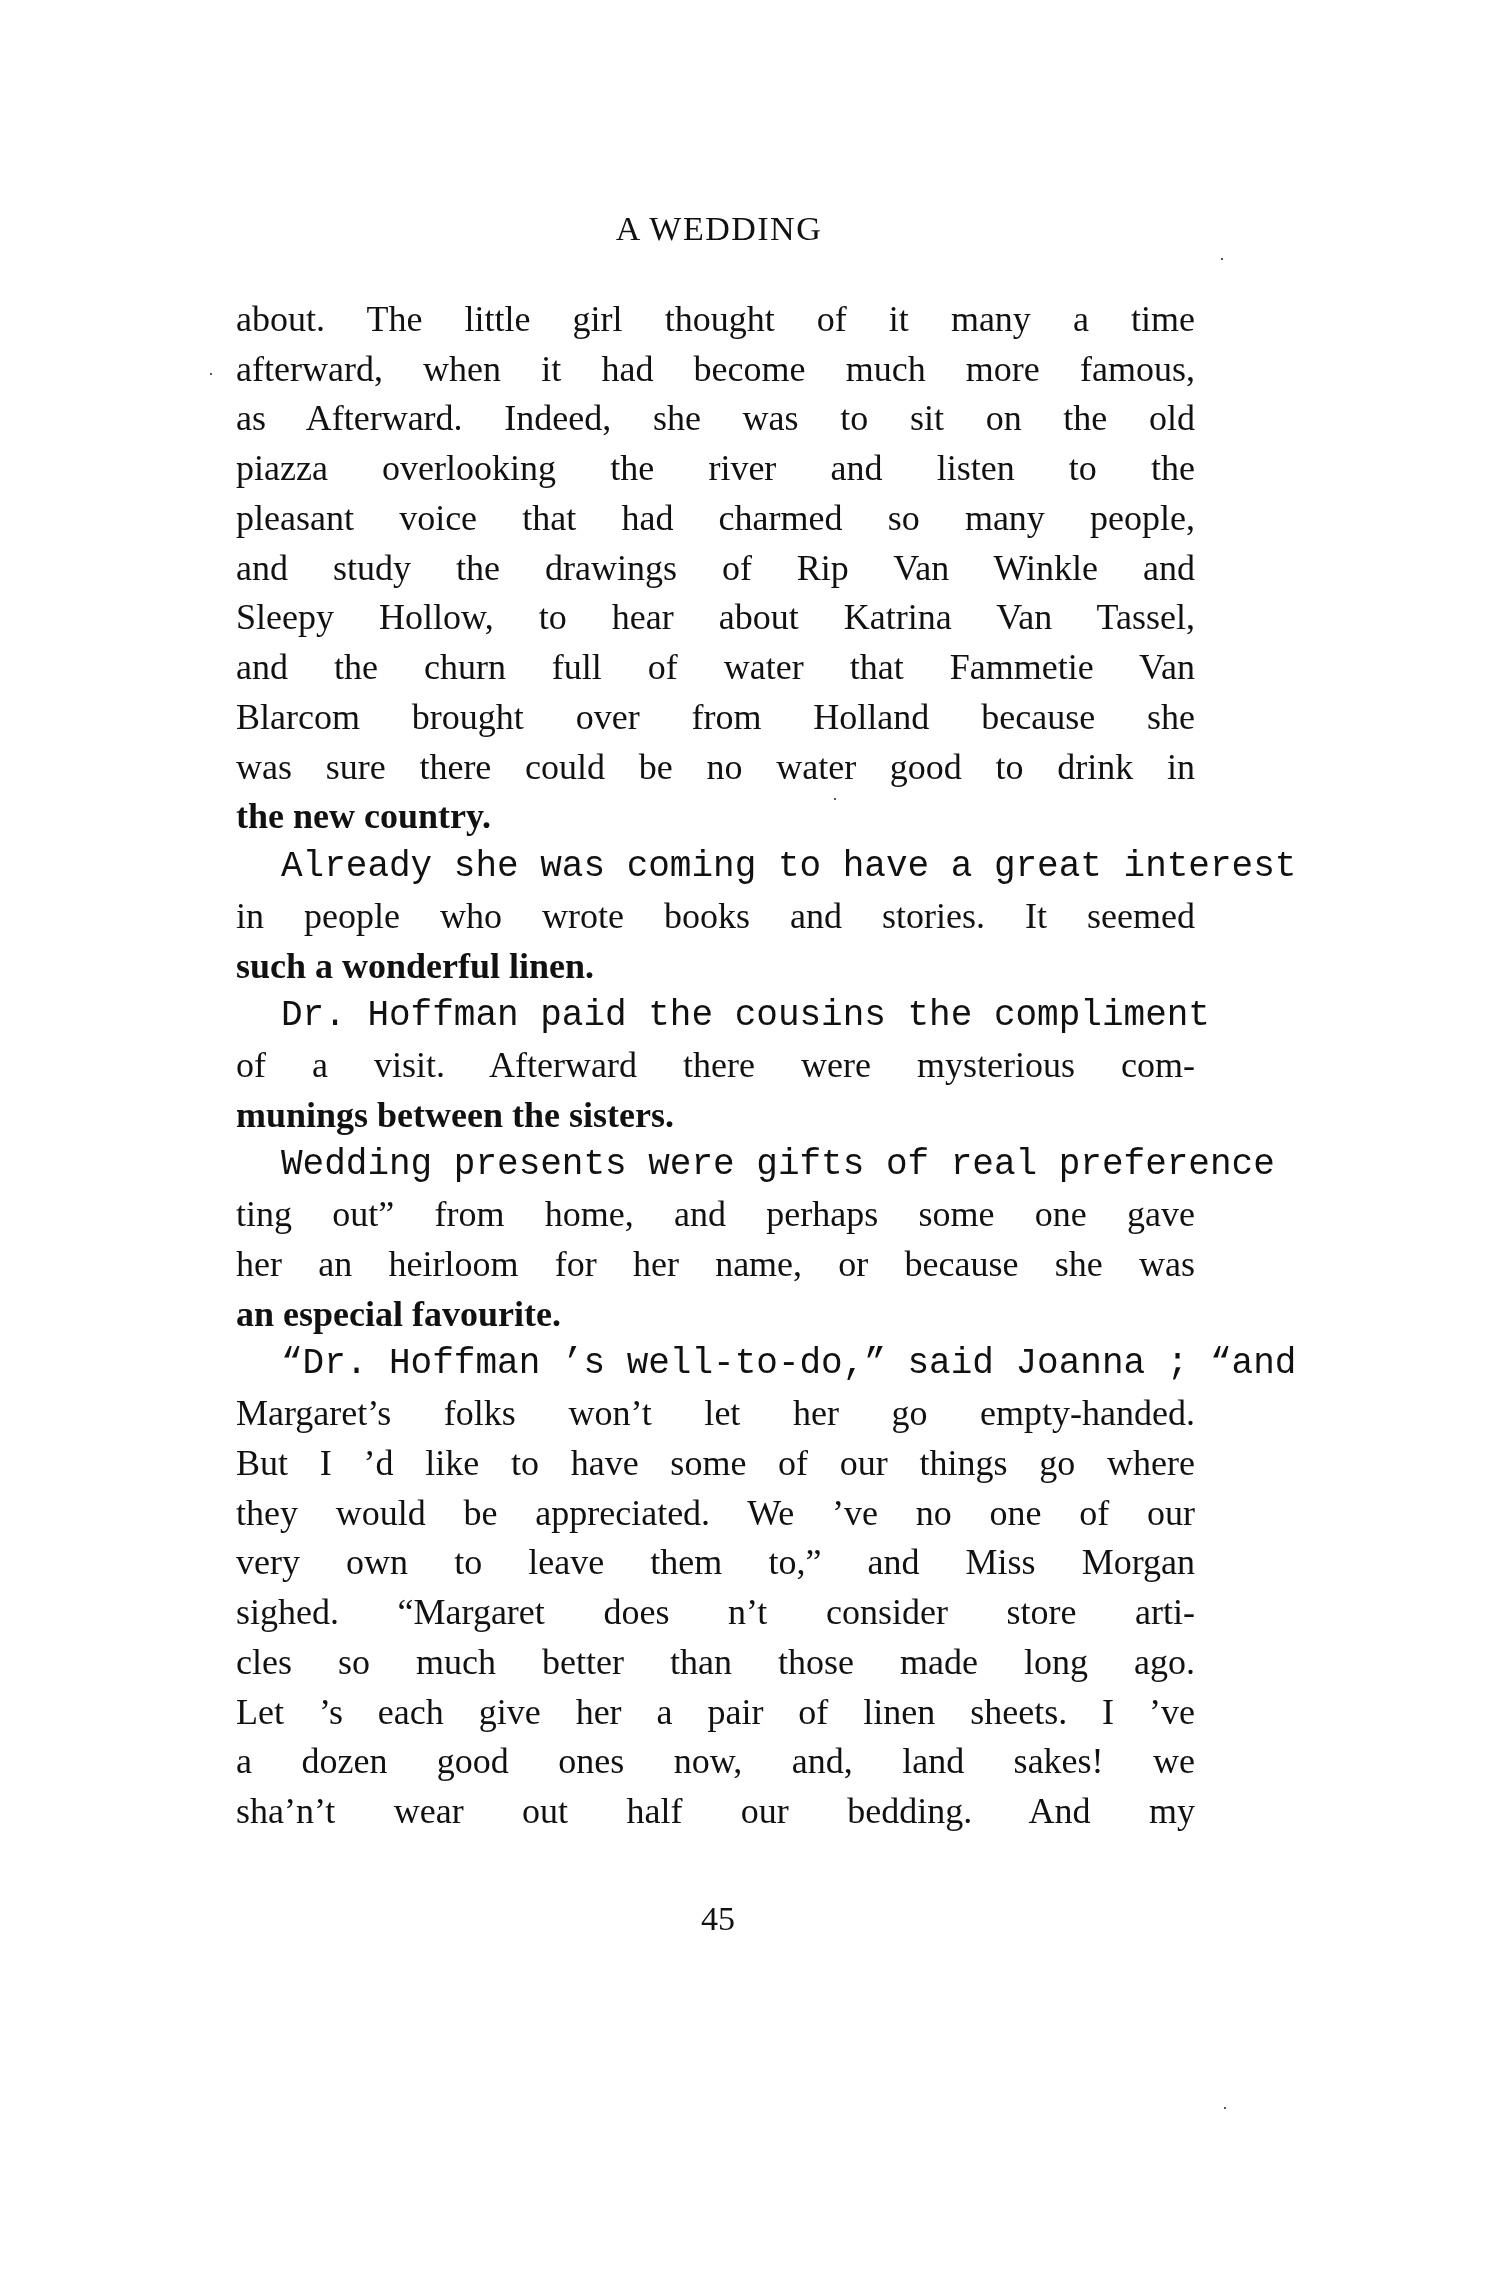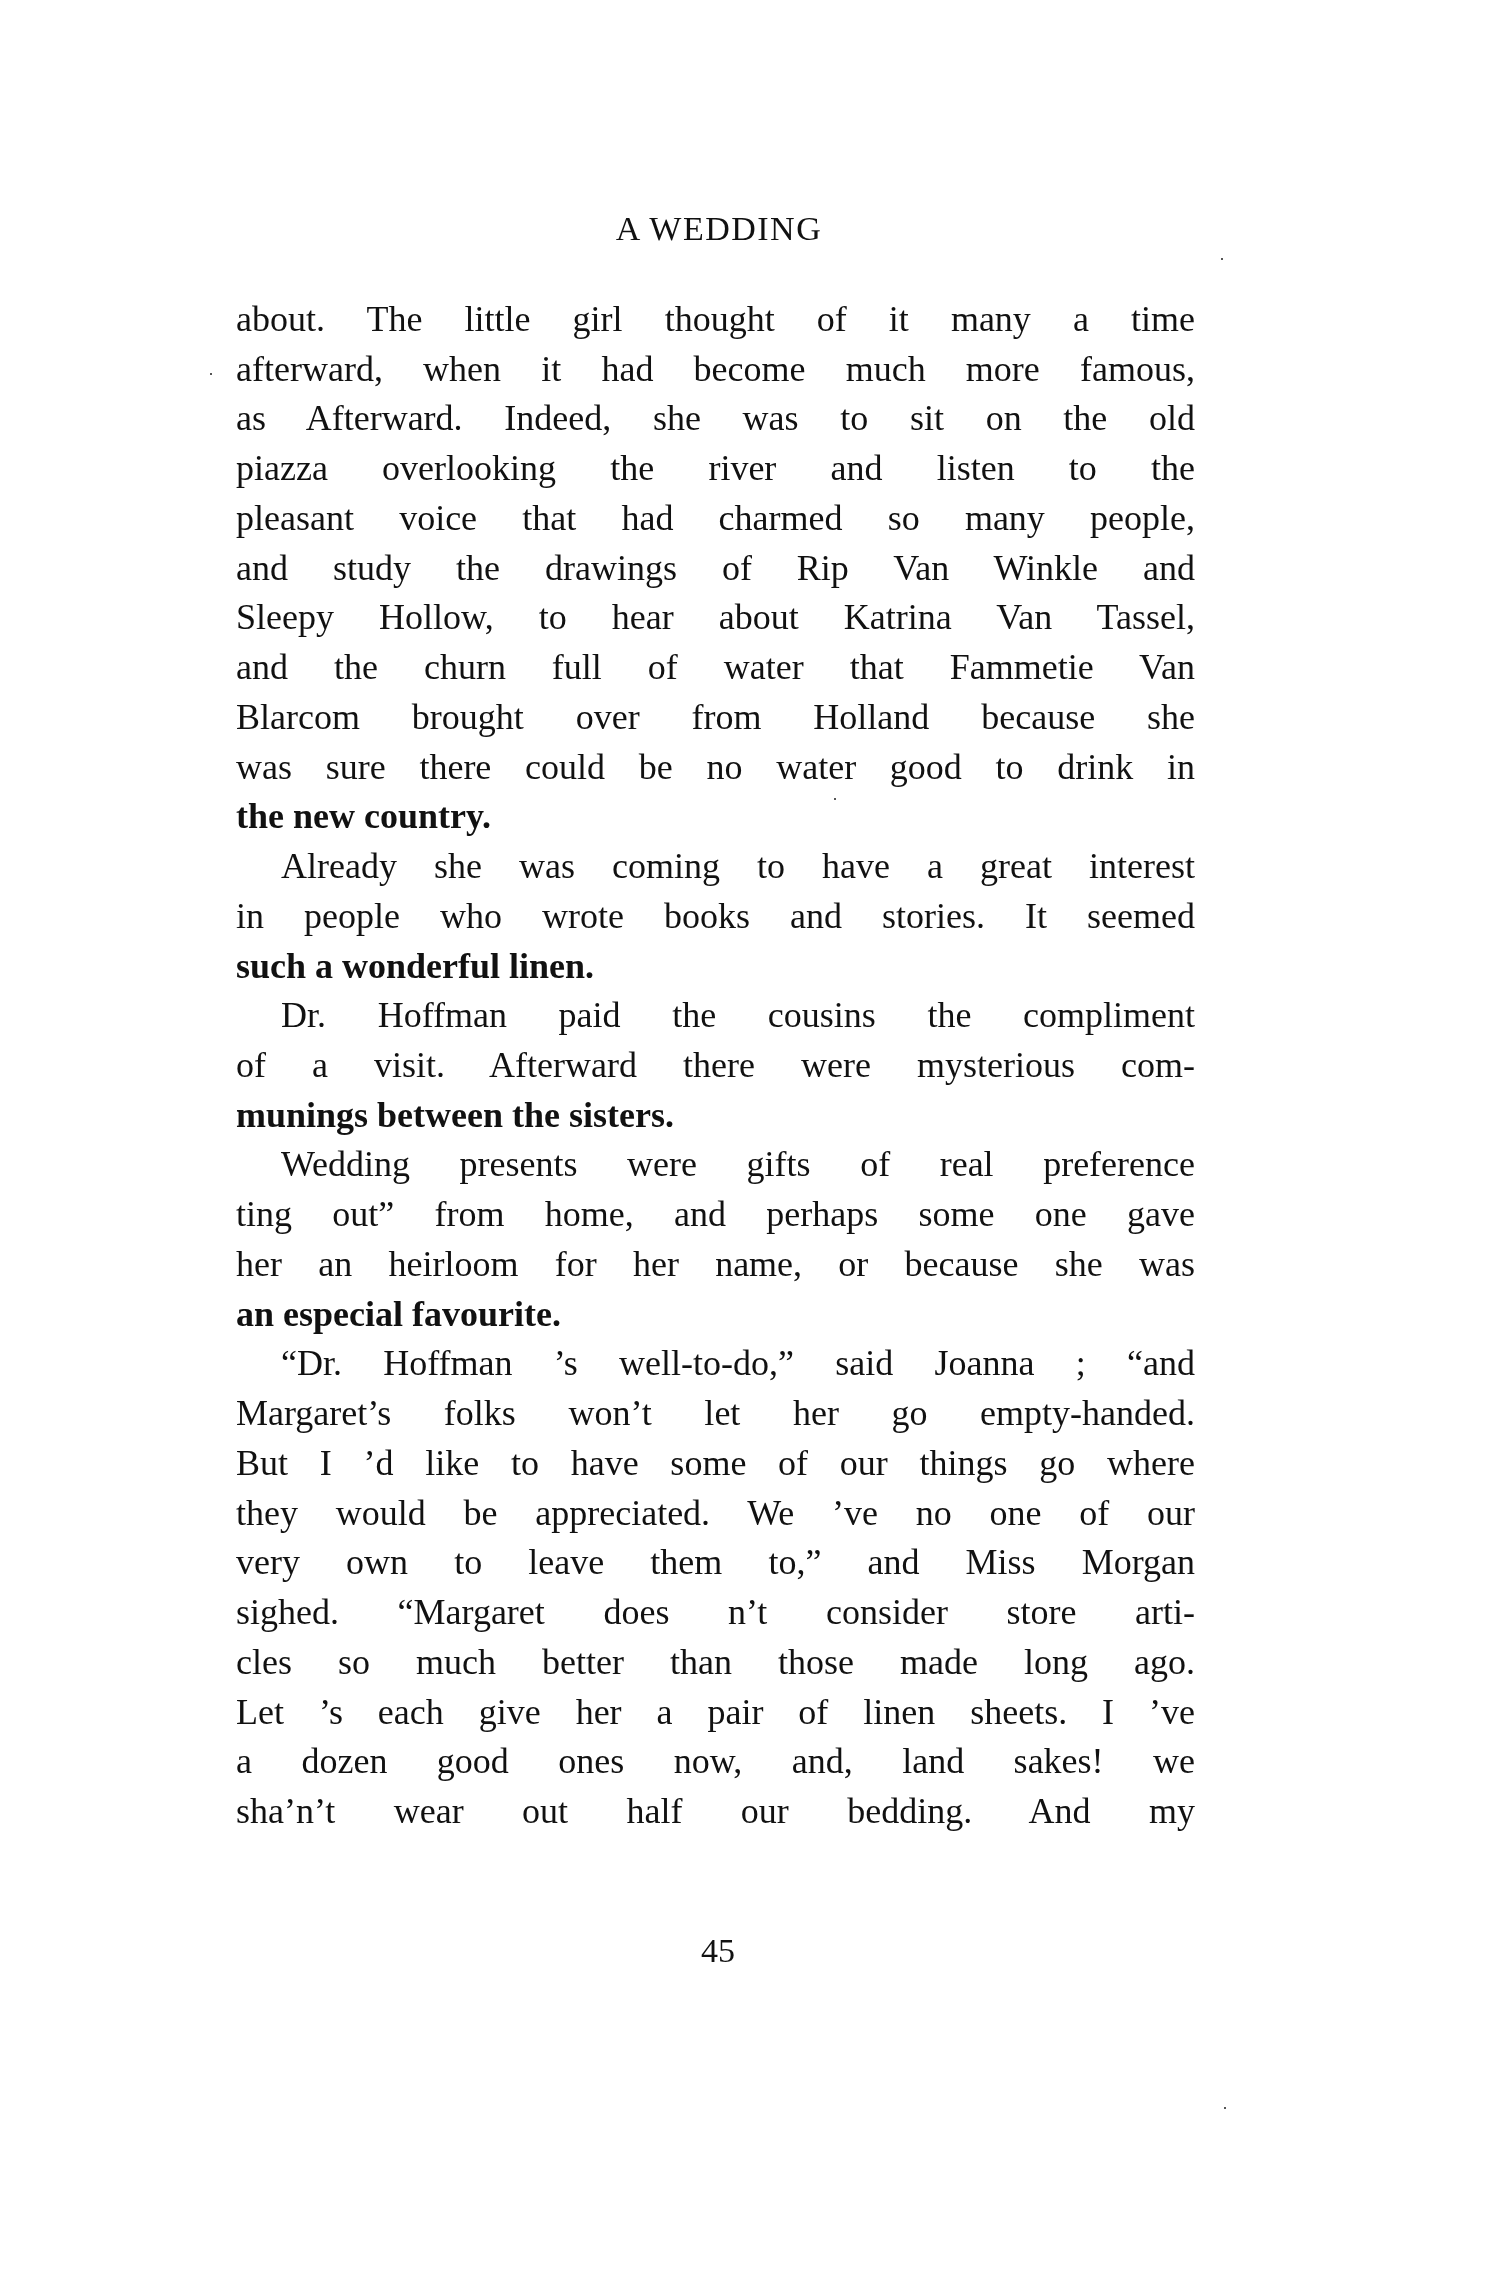--- a/index.html
+++ b/index.html
@@ -49,30 +49,30 @@
     text-align-last: justify;
     overflow: visible;
   }
   .line.last {
     text-align: left;
     text-align-last: left;
     font-weight: bold;
   }
   .line.indent {
     padding-left: 45px;
+    font-family: Liberation Mono, monospace;
   }
   .folio {
     position: absolute;
     left: 0;
     width: 1420px;
     top: 1897px;
     text-align: center;
     font-size: 34px;
     line-height: 44px;
-    margin-top: 32px;
   }
   .speck {
     position: absolute;
     width: 2px;
     height: 2px;
     background: #555;
   }
 </style>
 </head>
 <body>

